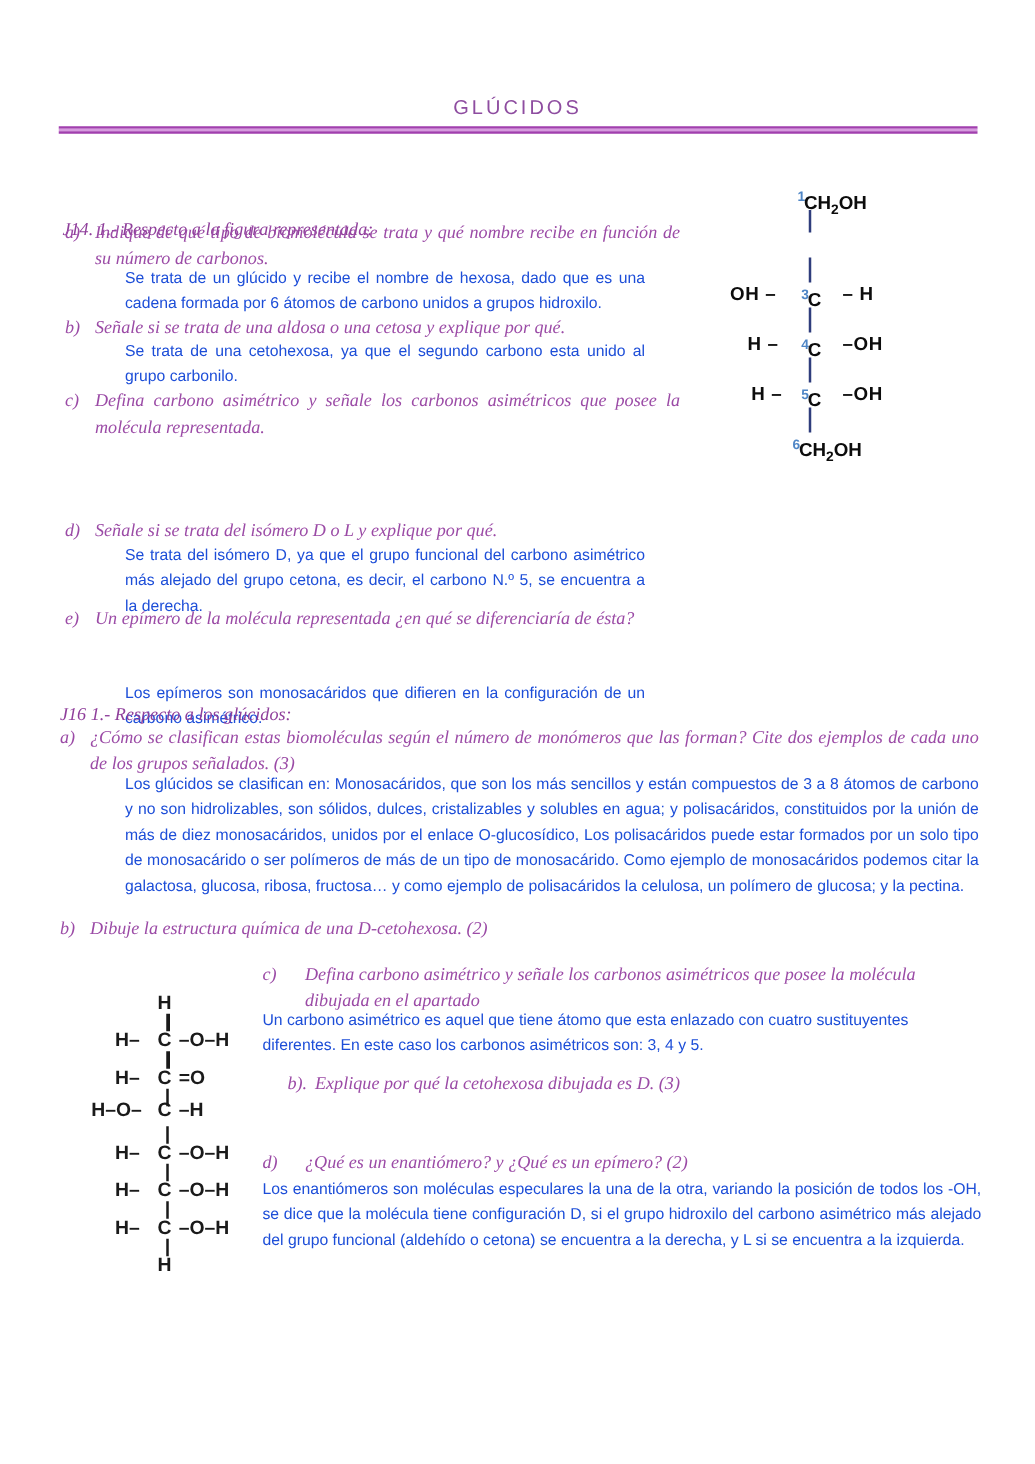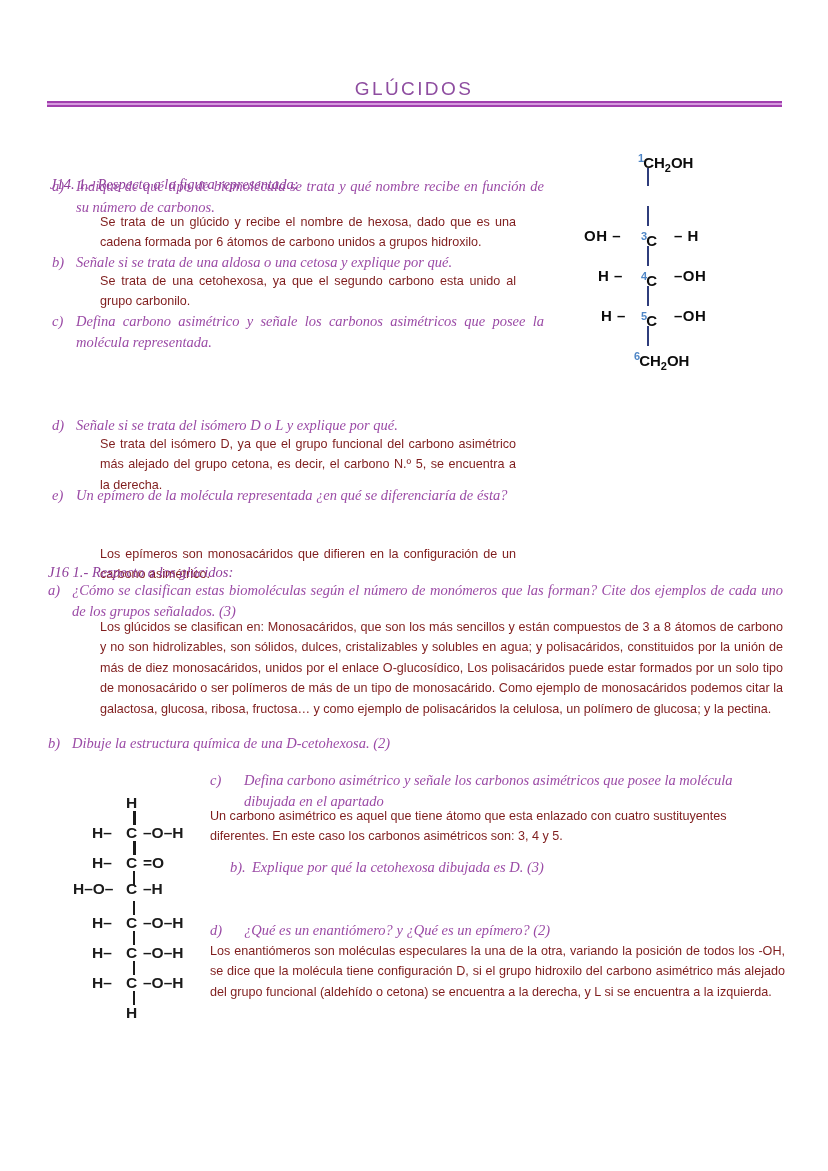--- a/index.html
+++ b/index.html
@@ -23,21 +23,21 @@
   }
 
   
   .doc-title {
     position: absolute;
     left: 0;
     top: 78px;
     width: 828px;
     text-align: center;
     font-family: "Liberation Sans", sans-serif;
-    font-size: 19px;
+    font-size: 16px;
     letter-spacing: 2.4px;
     color: #8e4da0;
     font-weight: 400;
   }
   .title-rule {
     position: absolute;
     left: 47px;
     top: 101px;
     width: 735px;
     height: 6px;
@@ -82,21 +82,21 @@
     display: block;
     margin-left: 24px;
     text-align: justify;
   }
   .q-item .qtext.nojust { text-align: left; }
 
   .answer {
     position: absolute;
     font-family: "Liberation Sans", sans-serif;
     font-size: 12.6px;
-    color: #7f1d1d;
+    color: #1d4ed8;
     line-height: 1.62;
     text-align: justify;
   }
   .answer.left { text-align: left; }
 
   
   .mol1 {
     position: absolute;
     left: 556px;
     top: 148px;

